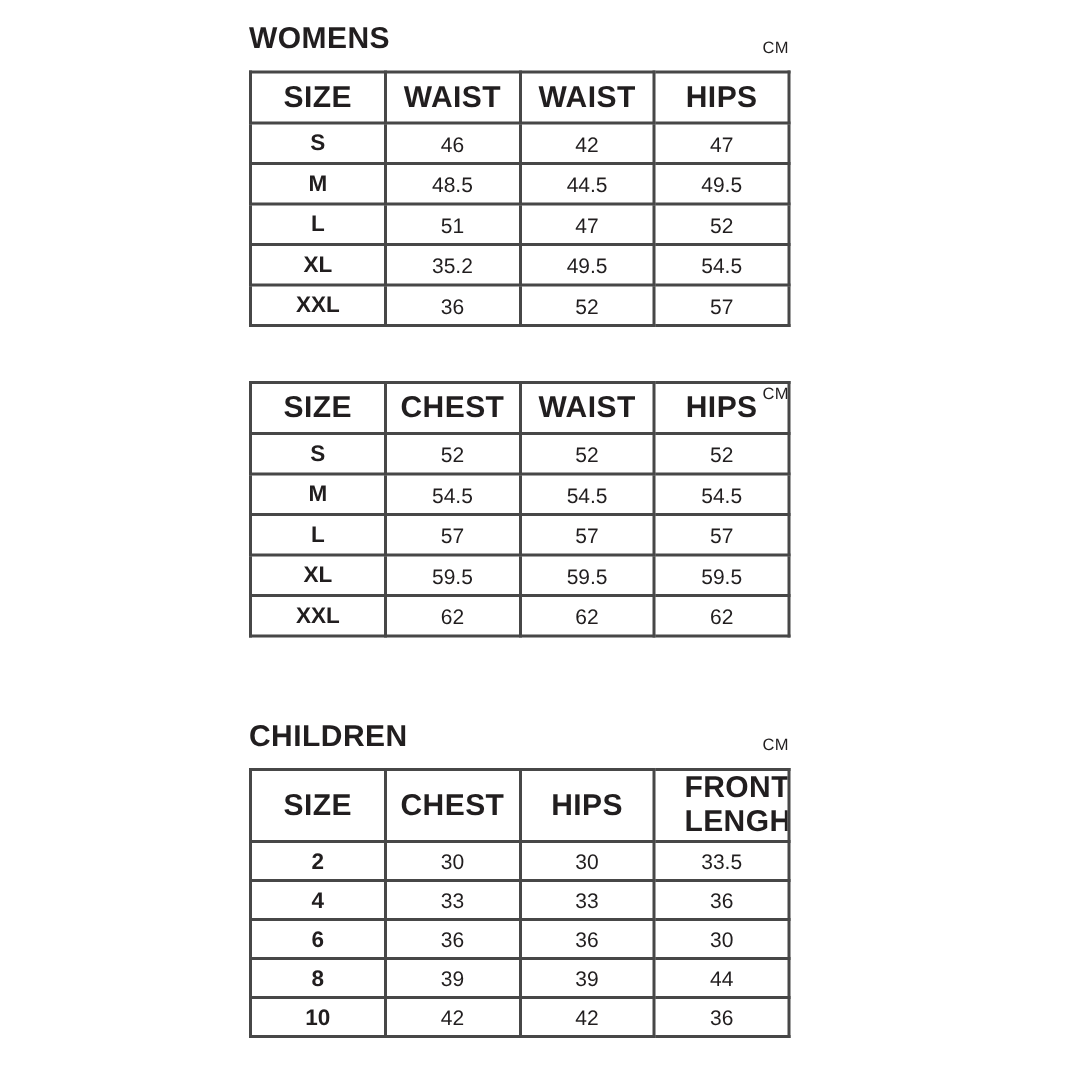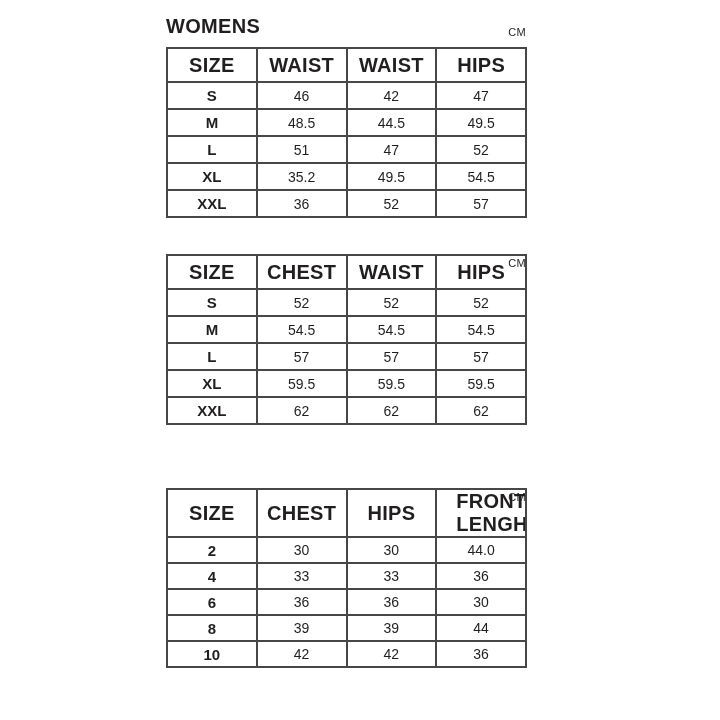--- a/index.html
+++ b/index.html
@@ -117,36 +117,37 @@
           <th>XXL</th>
           <td>62</td>
           <td>62</td>
           <td>62</td>
         </tr>
       </tbody>
     </table>
   </div>
 
   <div class="section sec-children">
+    <div class="title">CHILDREN</div>
     <div class="unit">CM</div>
     <table class="size">
       <thead>
         <tr>
           <th>SIZE</th>
           <th>CHEST</th>
           <th>HIPS</th>
           <th class="hdr-small">FRONT LENGHT</th>
         </tr>
       </thead>
       <tbody>
         <tr>
           <th>2</th>
           <td>30</td>
           <td>30</td>
-          <td>44.0</td>
+          <td>33.5</td>
         </tr>
         <tr>
           <th>4</th>
           <td>33</td>
           <td>33</td>
           <td>36</td>
         </tr>
         <tr>
           <th>6</th>
           <td>36</td>

